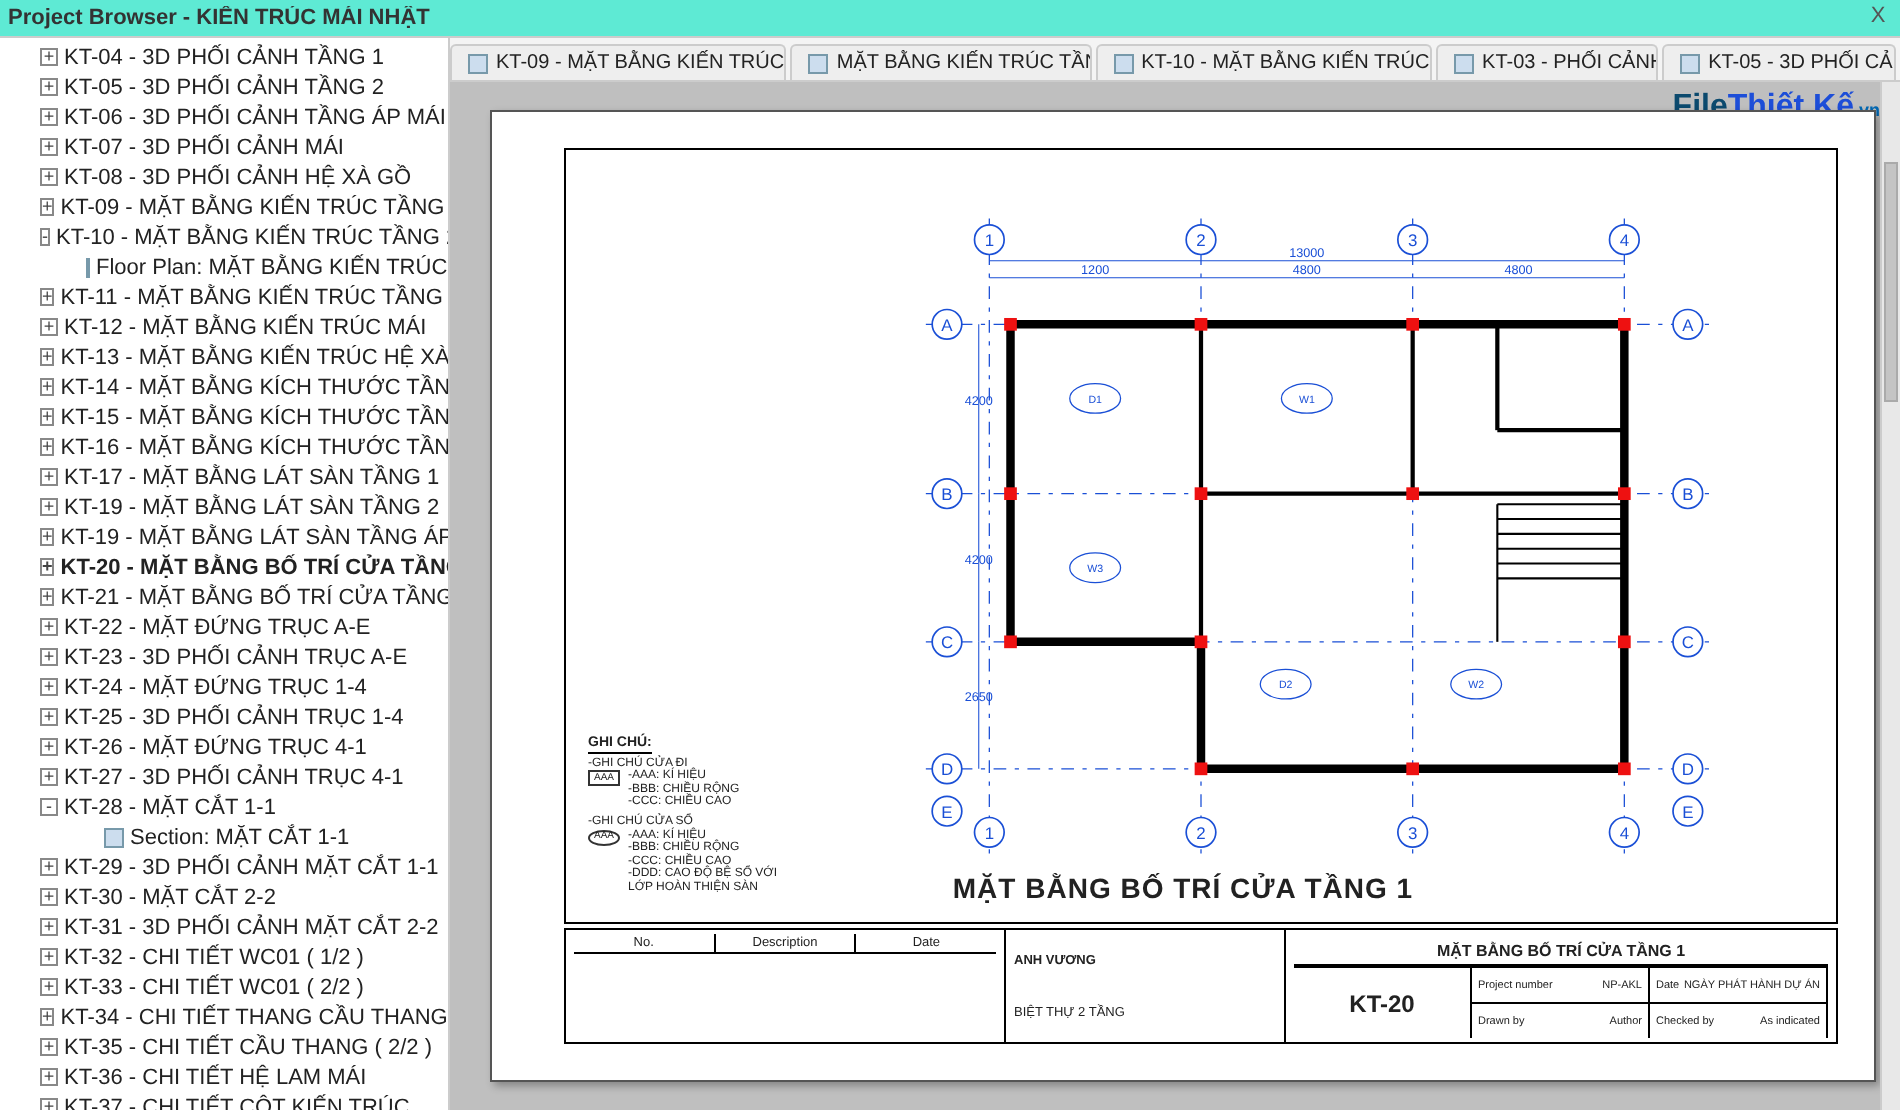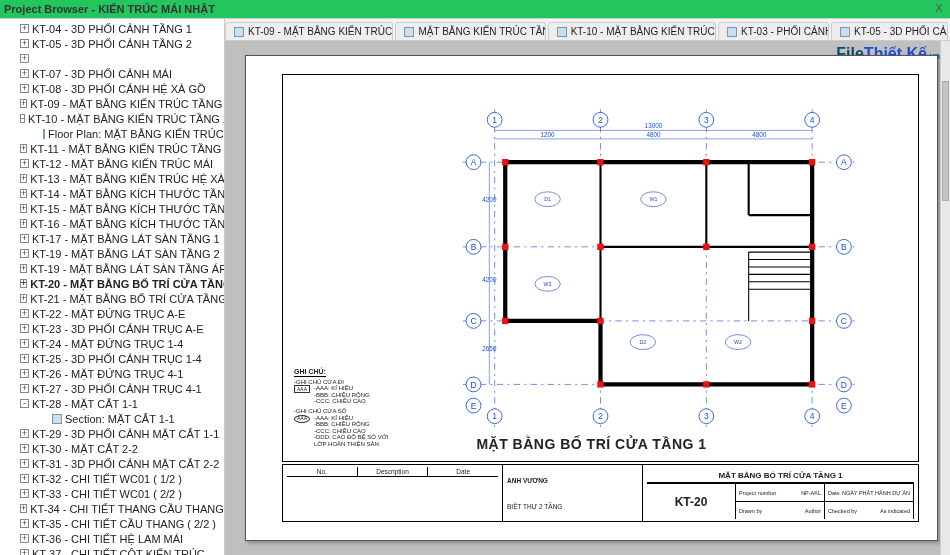--- a/index.html
+++ b/index.html
@@ -1,20 +1,20 @@
 <!DOCTYPE html>
 <html><head>
 <meta charset="utf-8">
 <style>
   * { box-sizing: border-box; margin: 0; padding: 0; }
   html, body { width: 950px; height: 555px; font-family: "Segoe UI", Tahoma, sans-serif; font-size: 11px; color: #222; overflow: hidden; background:#fff; }
   .app { display:flex; flex-direction:column; width:100%; height:100%; }
 
   
-  .pb-header { display:flex; align-items:center; background:#22c55e; border-bottom:1px solid #ccc; padding:2px 4px; }
+  .pb-header { display:flex; align-items:center; background:#5eead4; border-bottom:1px solid #ccc; padding:2px 4px; }
   .pb-title { font-weight:600; color:#333; flex:1; white-space:nowrap; overflow:hidden; text-overflow:ellipsis; }
   .pb-close { width:14px; height:14px; text-align:center; line-height:12px; cursor:pointer; color:#555; }
 
   .main-row { display:flex; flex:1; overflow:hidden; }
 
   
   .tree-wrap { width:225px; border-right:1px solid #ccc; overflow-y:auto; overflow-x:hidden; background:#fff; }
   .tree { padding:2px 0; }
   .node { display:flex; align-items:center; height:15px; padding-left:4px; white-space:nowrap; cursor:default; }
   .node .tw   { display:inline-block; width:9px; height:9px; border:1px solid #888; line-height:7px; font-size:9px; text-align:center; color:#444; margin-right:3px; background:#fff; }
@@ -86,20 +86,21 @@
           <div class="node l1">
             <span class="tw">+</span>
             <span>KT-04 - 3D PHỐI CẢNH TẦNG 1</span>
           </div>
           <div class="node l1">
             <span class="tw">+</span>
             <span>KT-05 - 3D PHỐI CẢNH TẦNG 2</span>
           </div>
           <div class="node l1">
             <span class="tw">+</span>
+            <span>KT-06 - 3D PHỐI CẢNH TẦNG ÁP MÁI</span>
           </div>
           <div class="node l1">
             <span class="tw">+</span>
             <span>KT-07 - 3D PHỐI CẢNH MÁI</span>
           </div>
           <div class="node l1">
             <span class="tw">+</span>
             <span>KT-08 - 3D PHỐI CẢNH HỆ XÀ GỒ</span>
           </div>
           <div class="node l1">

